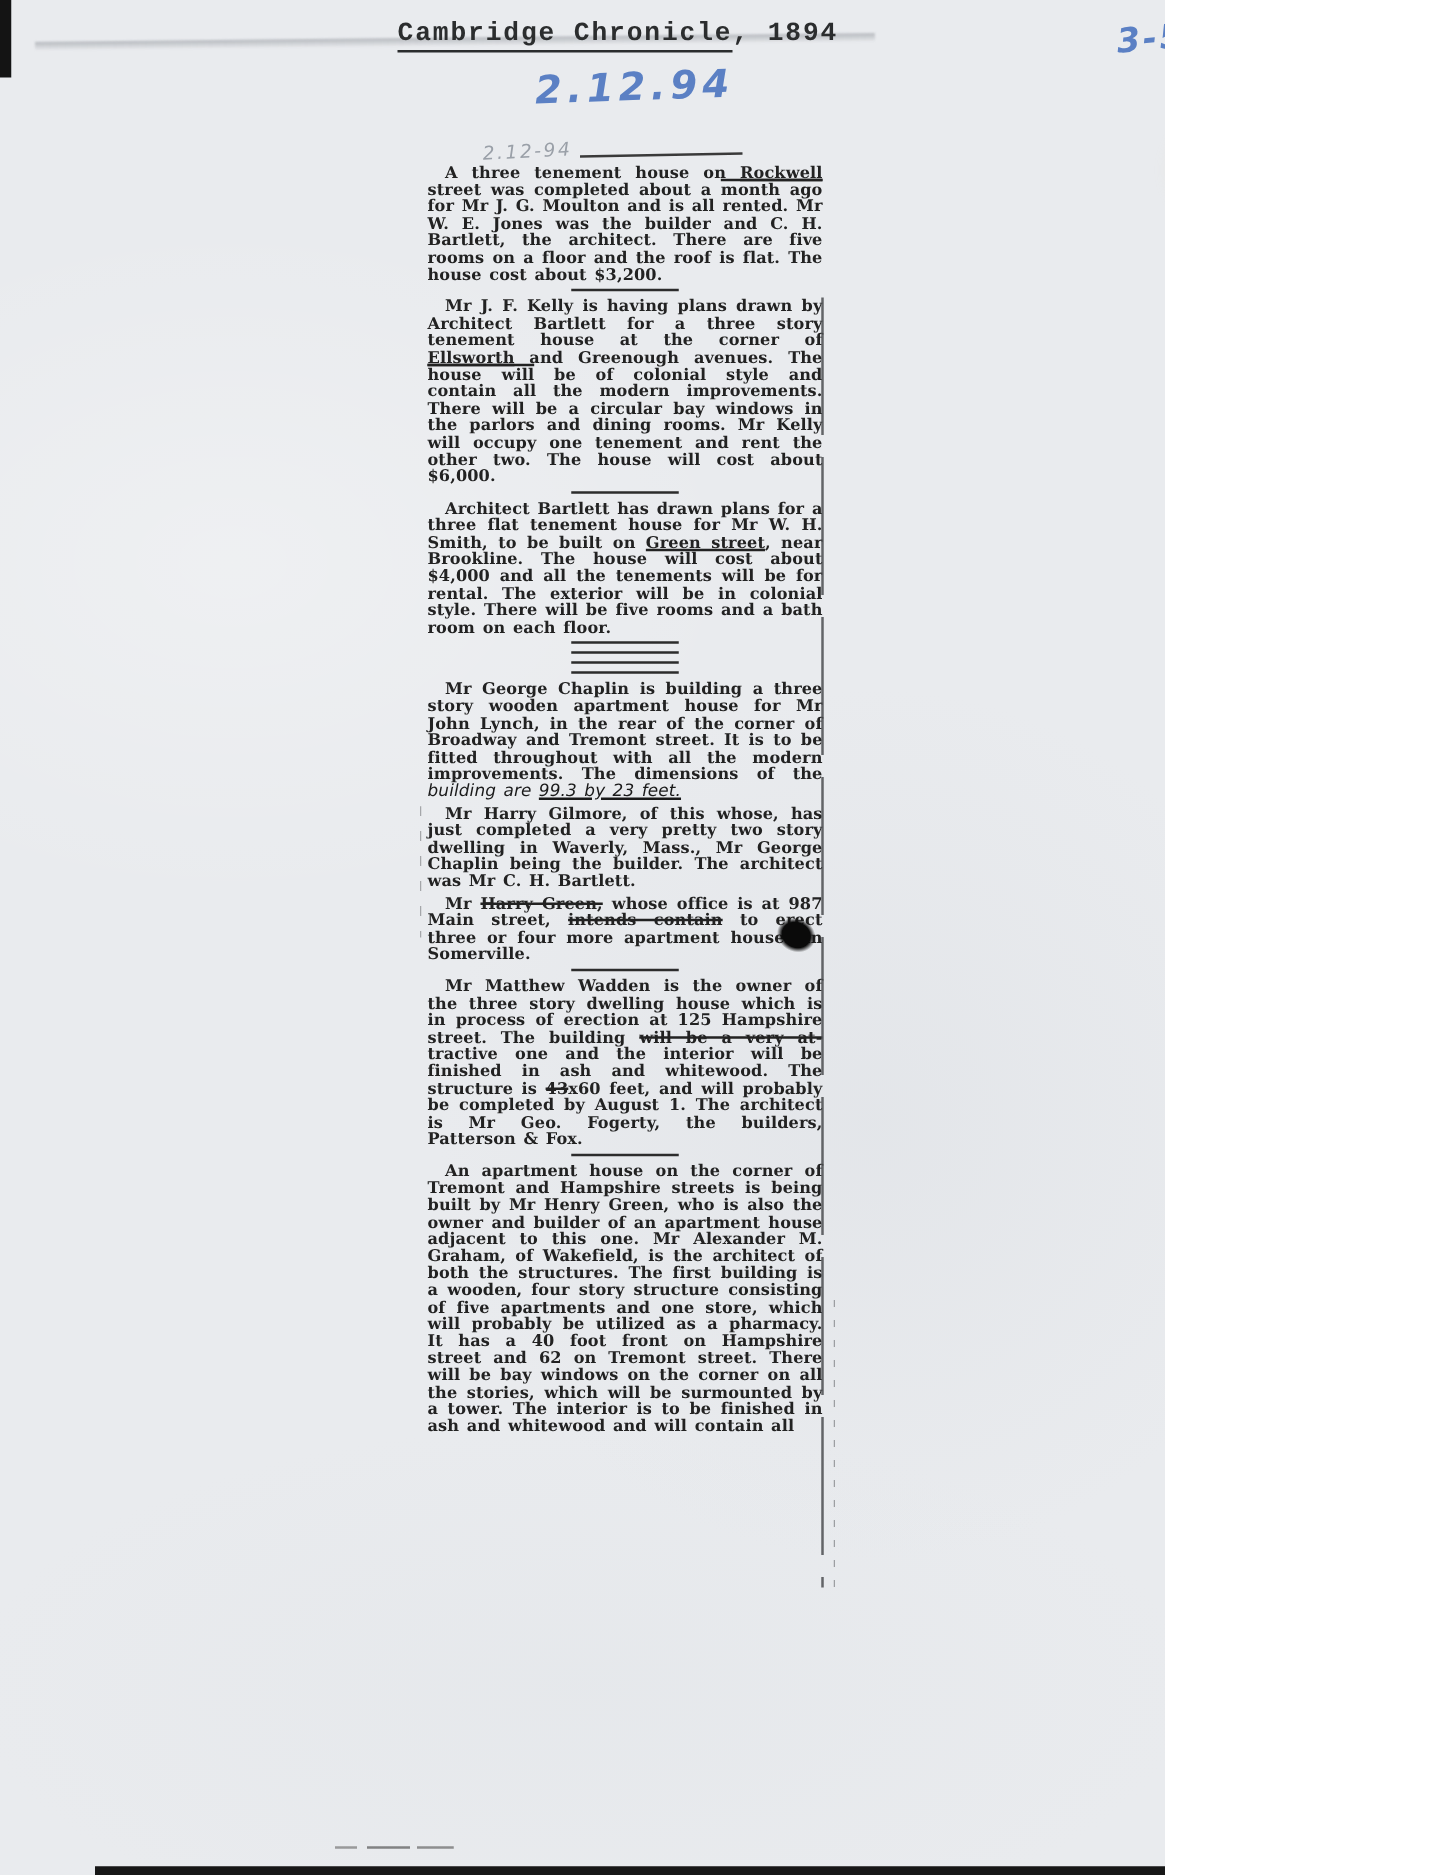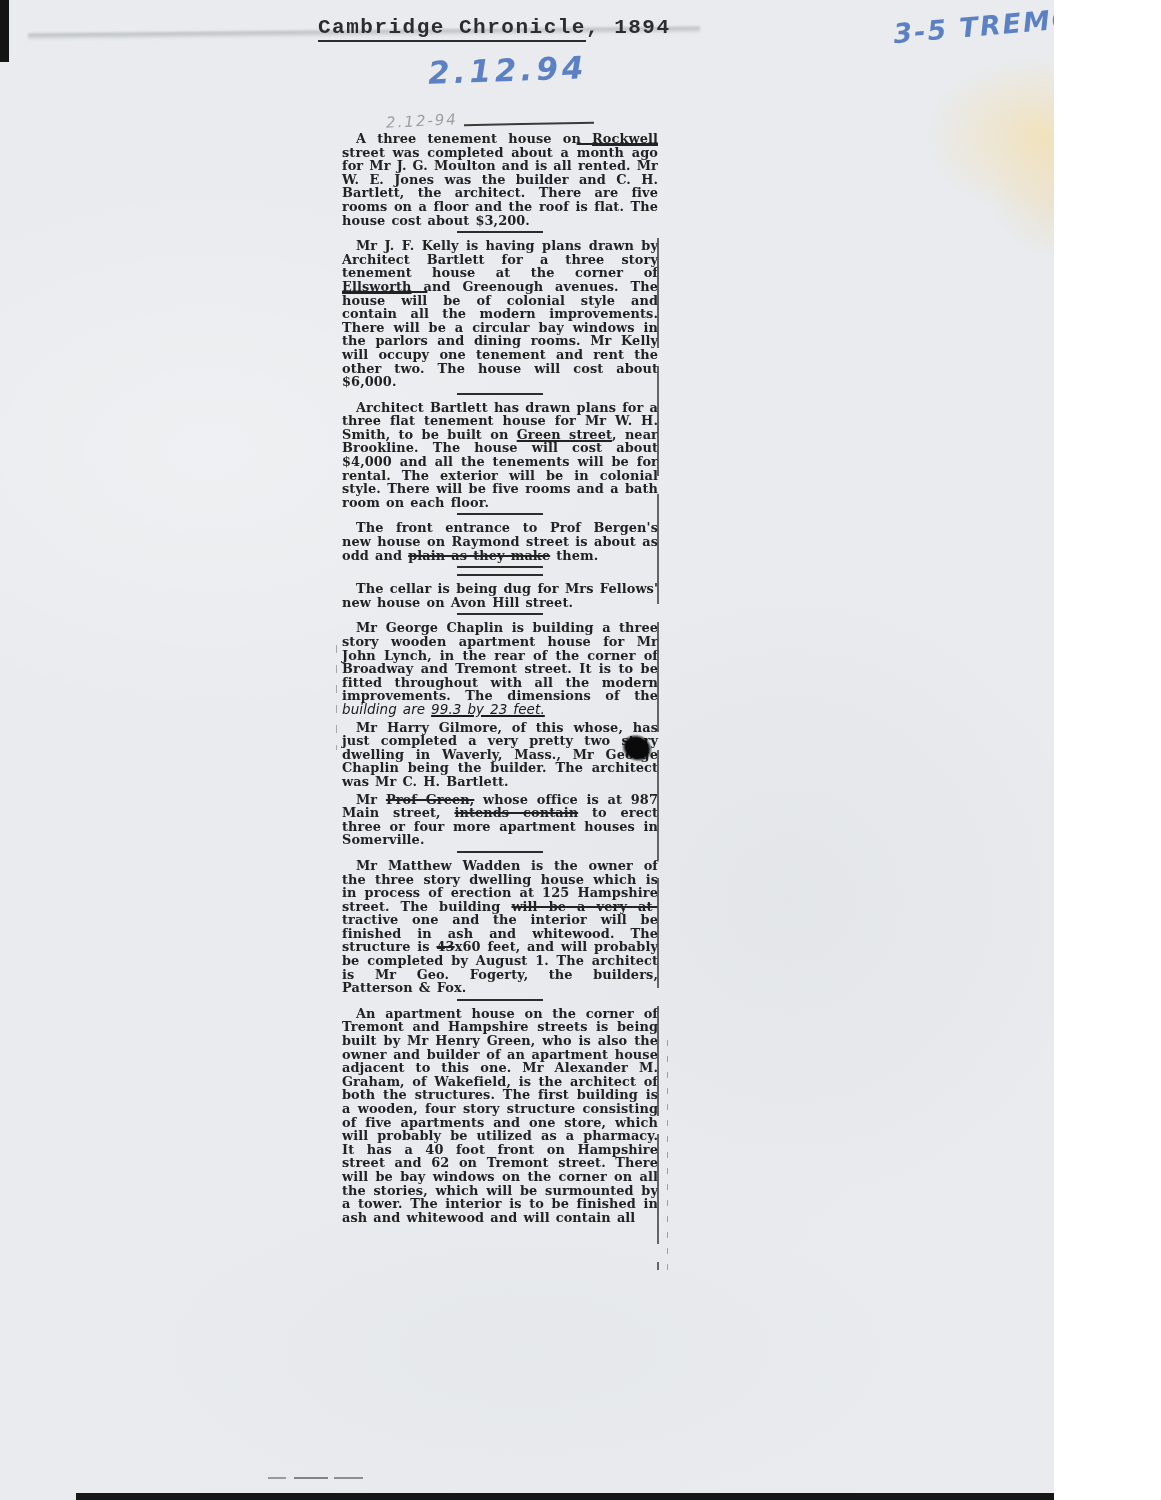--- a/index.html
+++ b/index.html
@@ -1,17 +1,17 @@
 <!DOCTYPE html>
 <html><head>
 <meta charset="utf-8">
 <style>
   html,body{margin:0;padding:0;}
   .page{
-    position:relative;width:1054px;height:1500px;overflow:hidden;
+    position:relative;width:932px;height:1500px;overflow:hidden;
     background:
       radial-gradient(ellipse 600px 400px at 20% 30%, rgba(255,255,255,.25), rgba(255,255,255,0) 70%),
       radial-gradient(ellipse 500px 500px at 75% 60%, rgba(210,214,220,.25), rgba(210,214,220,0) 70%),
       radial-gradient(ellipse 700px 300px at 50% 90%, rgba(222,226,230,.3), rgba(222,226,230,0) 70%),
       #e9ebee;
     font-family:"DejaVu Serif", serif;
   }
   
   .bar-topleft{position:absolute;left:0;top:0;width:9px;height:62px;background:#141414;}
   .smudge-topline{position:absolute;left:28px;top:30px;width:672px;height:7px;
@@ -90,28 +90,26 @@
       <span class="pencil-date">2.12-94</span>
       <span class="pencil-line"></span>
     </div>
     <div id="article-body">
         <p><span class="seg-plain">A three tenement house on </span><span class="seg-u">Rockwell</span><span class="seg-plain"> street was completed about a </span><span class="seg-o">month ago</span><span class="seg-plain"> for Mr J. G. Moulton and is all rented. Mr W. E. Jones was the builder and C. H. Bartlett, the architect. There are five rooms on a floor and the roof is flat. The house cost about $3,200.</span></p>
         <div class="sep"></div>
         <p><span class="seg-plain">Mr J. F. Kelly is having plans drawn by Architect Bartlett for a three story tenement house at the corner of </span><span class="seg-u">Ellsworth</span><span class="seg-plain"> and Greenough avenues. The </span><span class="seg-o">house will</span><span class="seg-plain"> be of colonial style and contain all the modern improvements. There will be a circular bay windows in the parlors and dining rooms. Mr Kelly will occupy one tenement and rent the other two. The house will cost about $6,000.</span></p>
         <div class="sep"></div>
         <p><span class="seg-plain">Architect Bartlett has drawn plans for a three flat tenement house for Mr W. H. Smith, to be built on </span><span class="seg-u">Green street</span><span class="seg-plain">, near Brookline. The house will cost about $4,000 and all the tenements will be for rental. The exterior will be in colonial style. There will be five rooms and a bath room on each floor.</span></p>
         <div class="sep"></div>
-        <p><span class="seg-plain">The front entrance to Prof Bergen's new house on Raymond street is about as odd and </span><span class="seg-s">plain as they make</span><span class="seg-plain"> them.</span></p>
         <div class="sep"></div>
         <div class="sep"></div>
-        <p><span class="seg-plain">The cellar is being dug for Mrs Fellows' new house on Avon Hill street.</span></p>
         <div class="sep"></div>
         <p><span class="seg-plain">Mr George Chaplin is building a three story wooden apartment house for Mr John Lynch, in the rear of the corner of Broadway and </span><span class="seg-ub">Tremont s</span><span class="seg-plain">treet. It is to be fitted throughout with all the modern improvements. The dimensions of the </span><span class="seg-hw">building are </span><span class="seg-hwu">99.3 by 23 feet.</span></p>
         <p><span class="seg-plain">Mr Harry Gilmore, of this whose, has just completed a very pretty two story dwelling in Waverly, Mass., Mr George Chaplin being the builder. The architect was Mr C. H. Bartlett.</span></p>
-        <p><span class="seg-plain">Mr </span><span class="seg-s">Prof Green,</span><span class="seg-plain"> whose office is at 987 Main street, </span><span class="seg-s">intends contain</span><span class="seg-plain"> to erect three or four more apartment houses in Somerville.</span></p>
+        <p><span class="seg-plain">Mr </span><span class="seg-s">Harry Green,</span><span class="seg-plain"> whose office is at 987 Main street, </span><span class="seg-s">intends contain</span><span class="seg-plain"> to erect three or four more apartment houses in Somerville.</span></p>
         <div class="sep"></div>
         <p><span class="seg-plain">Mr Matthew Wadden is the owner of the three story dwelling house which is in process of erection at 125 Hampshire street. The building </span><span class="seg-s">will be a very at-</span><span class="seg-plain">tractive one and the interior will be finished in ash and whitewood. The structure is </span><span class="seg-s">43</span><span class="seg-plain">x60 feet, and will probably be completed by August 1. The architect is Mr Geo. Fogerty, the builders, Patterson &amp; Fox.</span></p>
         <div class="sep"></div>
         <p><span class="seg-plain">An apartment house on the corner of Tremont and Hampshire streets is being built by Mr Henry Green, who is also the owner and builder of an apartment house adjacent to this one. Mr Alexander M. Graham, of Wakefield, is the architect of both the structures. The first building is a wooden, four story structure consisting of five apartments and one store, which will probably be utilized as a pharmacy. It has a 40 foot front on Hampshire street and 62 on Tremont street. There will be bay windows on the corner on all the stories, which will be surmounted by a tower. The interior is to be finished in ash and whitewood and will contain all</span></p>
       </div>
   </div>
 
   <div class="col-rule"></div>
   <div class="col-rule2"></div>
   <div class="col-marks-left"></div>

